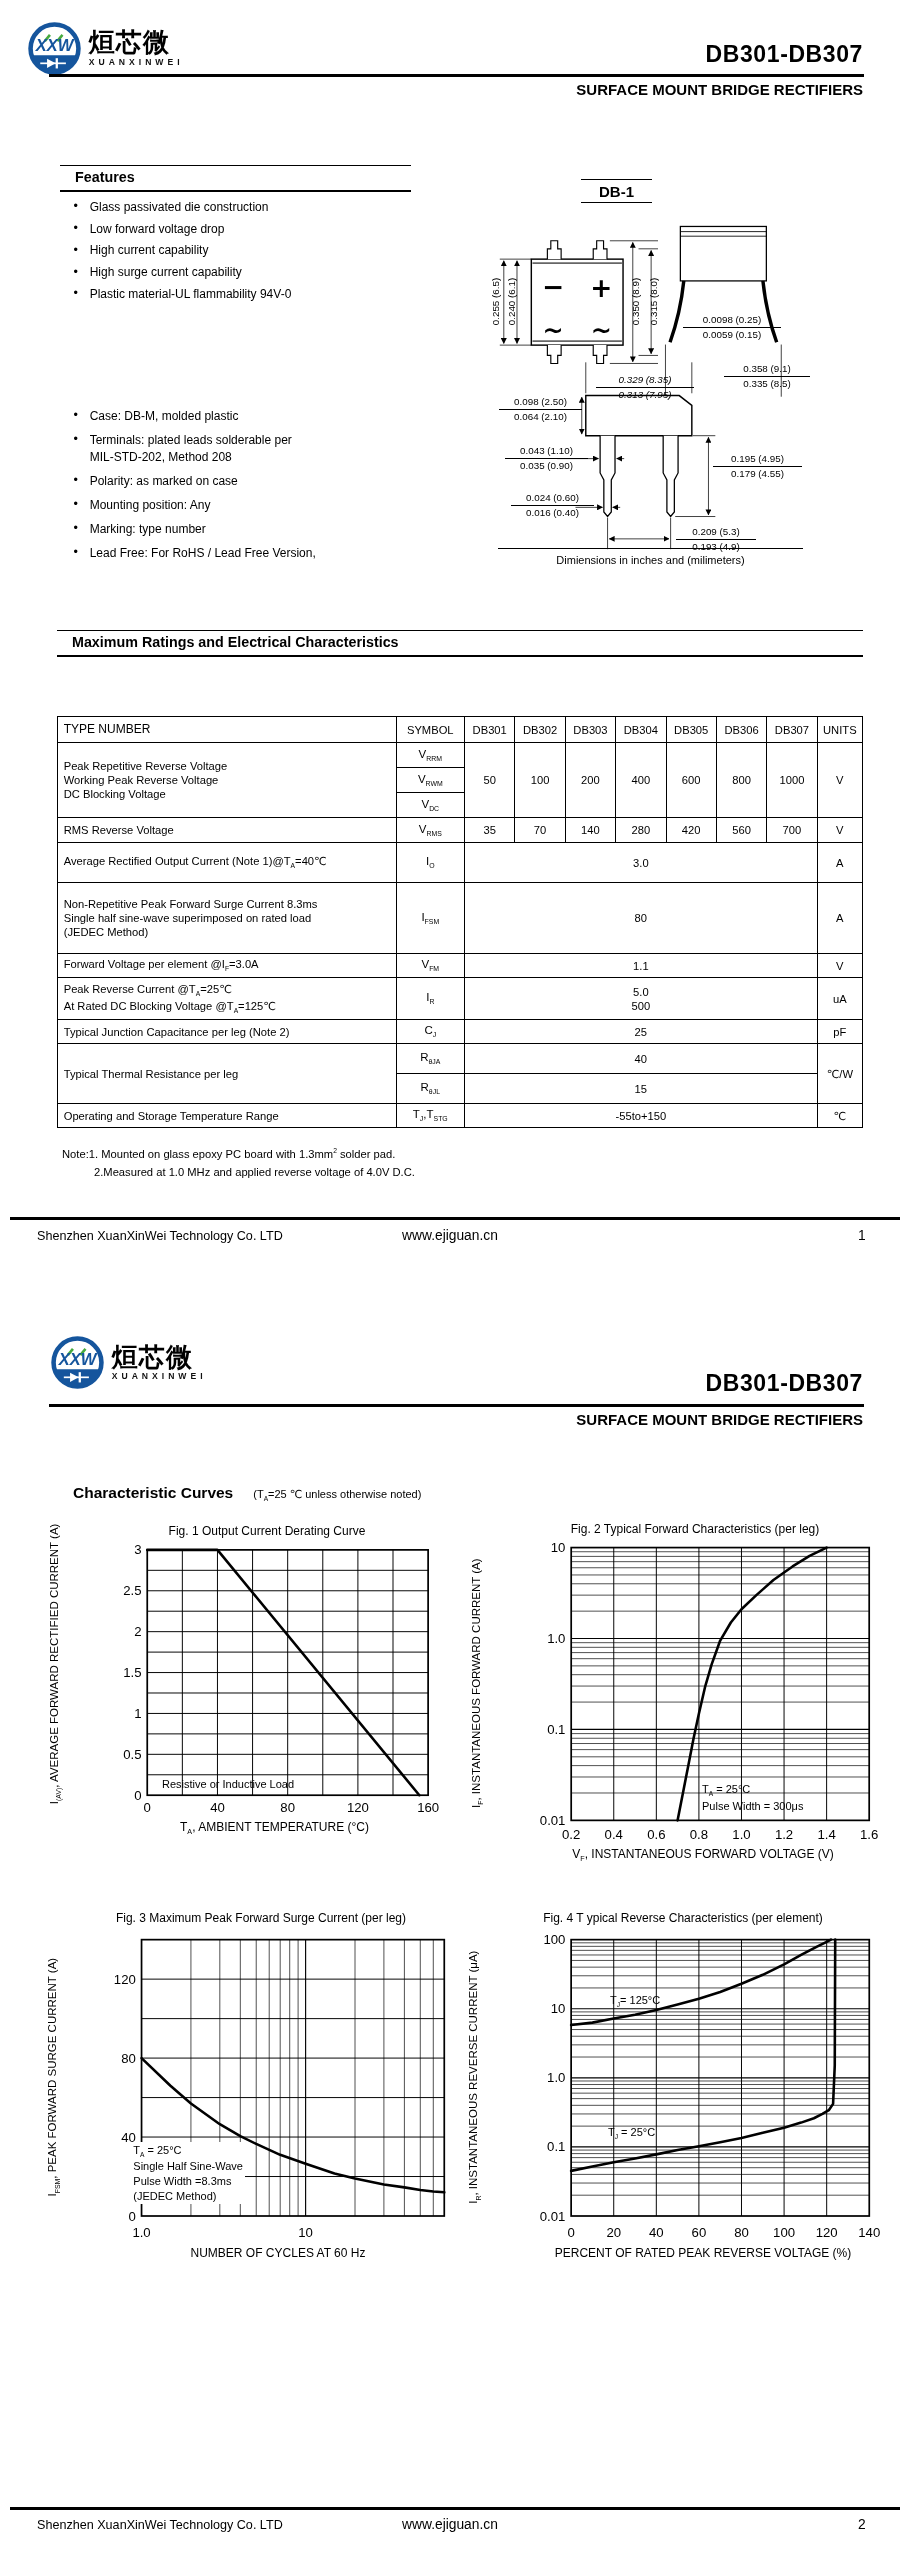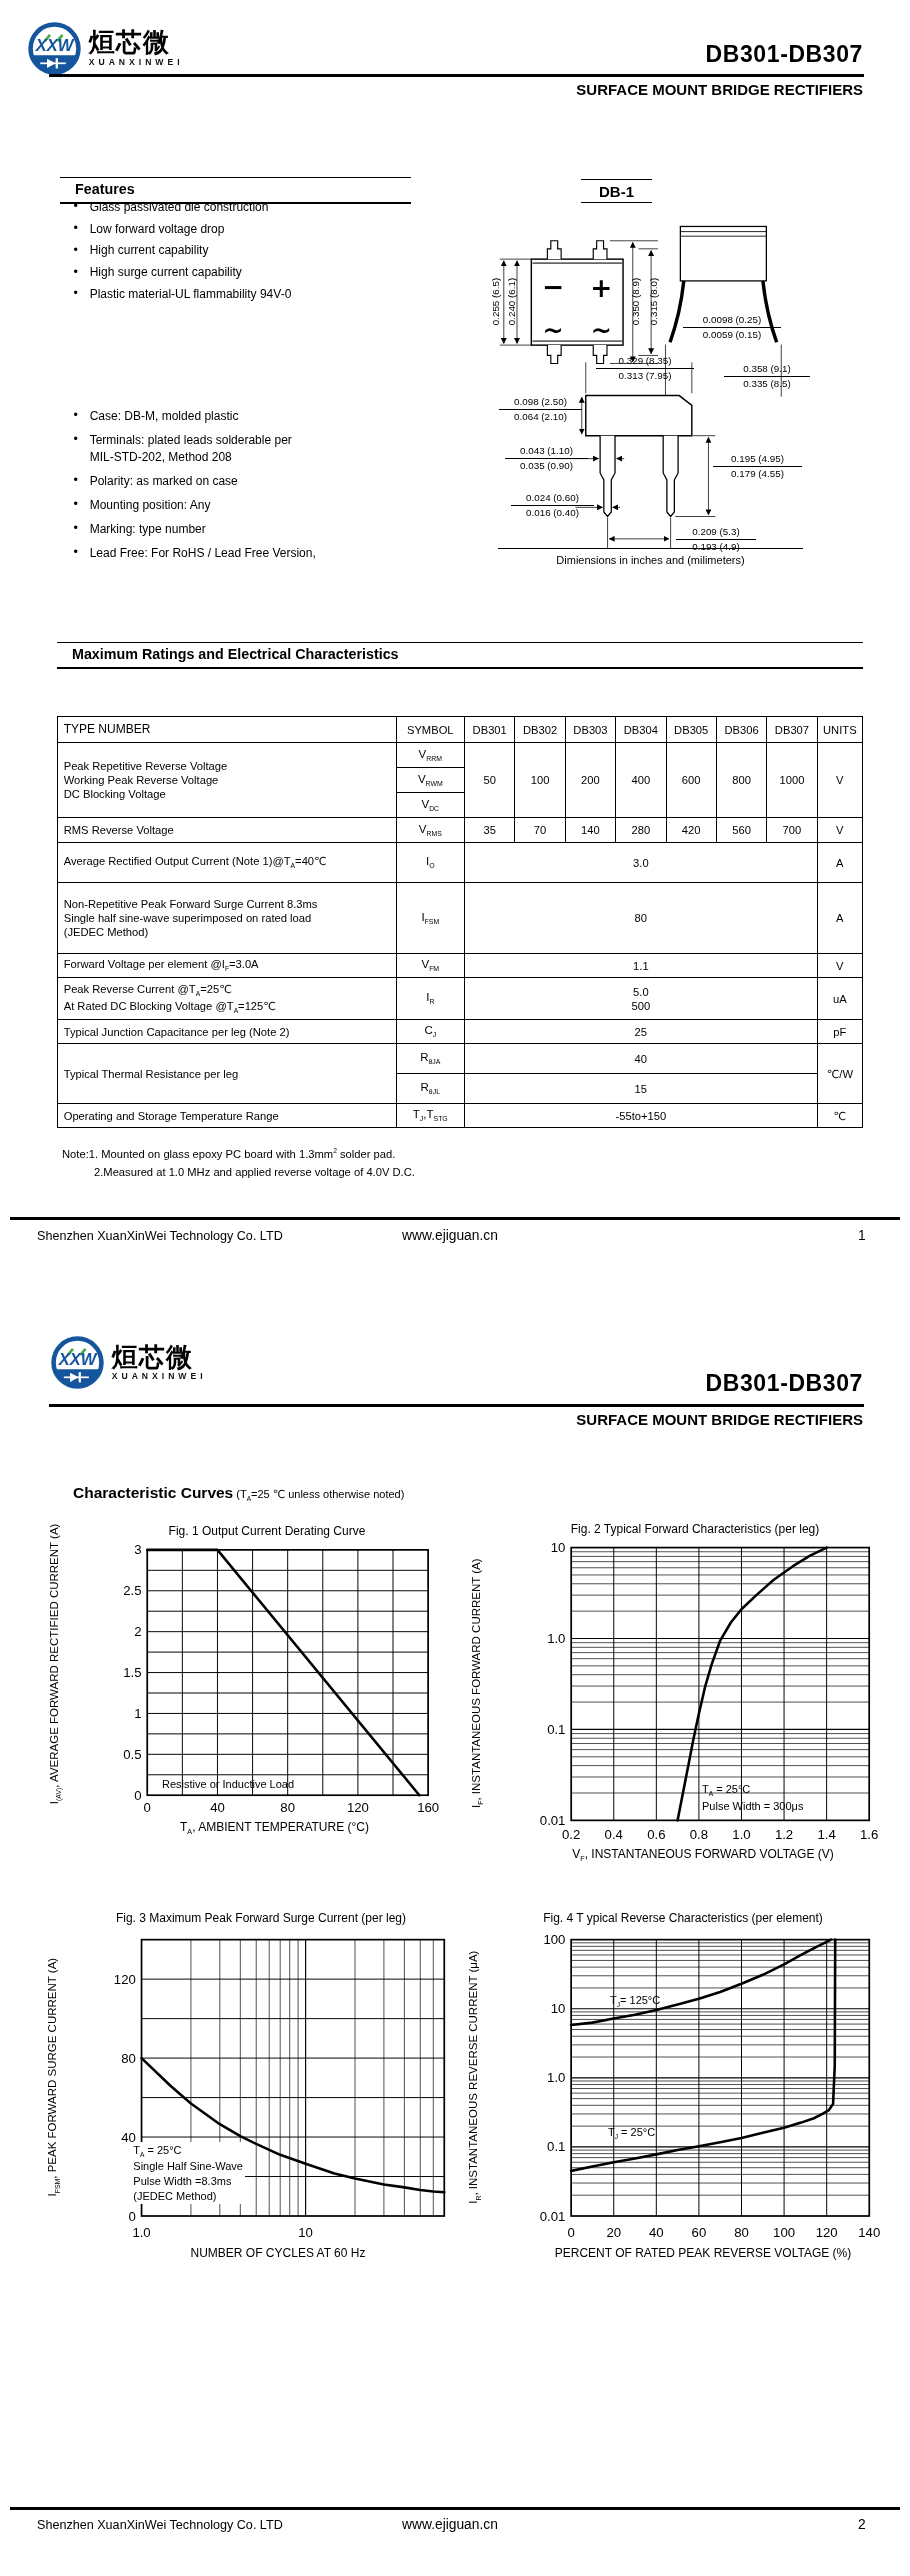--- a/index.html
+++ b/index.html
@@ -9,21 +9,21 @@
 
   
   .logo { position:absolute; display:flex; align-items:center; gap:5.7px; }
   .logo-cn { font-size:26px; font-weight:bold; letter-spacing:1.1px; line-height:1.05; }
   .logo-en { font-size:8.6px; font-weight:bold; letter-spacing:4px; color:#111; }
   .doc-title { position:absolute; left:459px; width:404px; text-align:right; font-size:23px; font-weight:bold; letter-spacing:0.6px; }
   .rule { position:absolute; background:#000; }
   .doc-subtitle { position:absolute; left:344px; width:519px; text-align:right; font-size:15px; font-weight:bold; }
 
   
-  .sec-head { position:absolute; border-top:1.1px solid #000; border-bottom:2.3px solid #000; font-weight:bold; font-size:14.3px; padding:3.4px 0 4.6px 15px; background:#fff;margin-top:12px; }
+  .sec-head { position:absolute; border-top:1.1px solid #000; border-bottom:2.3px solid #000; font-weight:bold; font-size:14.3px; padding:3.4px 0 4.6px 15px; background:#fff; }
 
   ul.blist { position:absolute; list-style:none; }
   ul.blist li { position:relative; padding-left:20.7px; font-size:12px; line-height:1.38; margin-bottom:5.2px; }
   ul.blist li:before { content:"•"; position:absolute; left:4.6px; top:-0.6px; font-size:12.6px; }
   ul.mlist li { margin-bottom:7.5px; }
 
   
   .db1-label { position:absolute; border-top:1.7px solid #000; border-bottom:1.1px solid #000; text-align:center; font-size:15px; font-weight:bold; padding:2.9px 0 1.7px; }
   .dim { position:absolute; font-size:9.8px; text-align:center; line-height:1.3; white-space:nowrap; }
   .dim .top { display:block; border-bottom:1px solid #000; padding:0 2.9px 0.6px; }
@@ -160,21 +160,21 @@
   <div class="dimv" style="left:610px;top:296px;width:86px;">0.315 (8.0)</div>
 
   <div class="dim" style="left:683px;top:314px;width:98px;">
     <span class="top">0.0098 (0.25)</span>
     <span class="bot">0.0059 (0.15)</span>
   </div>
   <div class="dim" style="left:724px;top:363px;width:86px;">
     <span class="top">0.358 (9.1)</span>
     <span class="bot">0.335 (8.5)</span>
   </div>
-  <div class="dim" style="left:596px;top:355px;width:98px;">
+  <div class="dim" style="left:596px;top:374px;width:98px;font-style:italic;">
     <span class="top">0.329 (8.35)</span>
     <span class="bot">0.313 (7.95)</span>
   </div>
   <div class="dim" style="left:499px;top:396px;width:83px;">
     <span class="top">0.098 (2.50)</span>
     <span class="bot">0.064 (2.10)</span>
   </div>
   <div class="dim" style="left:505px;top:445px;width:83px;text-align:center;">
     <span class="top">0.043 (1.10)</span>
     <span class="bot">0.035 (0.90)</span>
@@ -352,21 +352,21 @@
     </svg>
     <div class="logo-text">
       <div class="logo-cn">烜芯微</div>
       <div class="logo-en">XUANXINWEI</div>
     </div>
   </div>
   <div class="doc-title" style="top:1370px;">DB301-DB307</div>
   <div class="rule" style="left:49px;top:1404px;width:815px;height:3.4px;"></div>
   <div class="doc-subtitle" style="top:1411px;">SURFACE MOUNT BRIDGE RECTIFIERS</div>
 
-  <div class="abs" style="left:73px;top:1484px;display:flex;align-items:baseline;gap:3px;">
+  <div class="abs" style="left:73px;top:1484px;display:flex;align-items:baseline;gap:20px;">
     <span style="font-size:15.5px;font-weight:bold;">Characteristic Curves</span>
     <span style="font-size:11px;"><span>(T</span><sub>A</sub><span>=25 ℃ unless otherwise noted)</span></span>
   </div>
 
   <div class="fig" style="left:37px;top:1519px;width:402px;height:379px;">
     <div class="fig-caption" style="left:52px;top:4.6px;width:356px;">Fig. 1  Output Current Derating Curve</div>
     <div class="ylabel" style="left:-114px;top:146px;width:264px;"><span>I</span><sub>(AV)</sub><span>, AVERAGE FORWARD RECTIFIED CURRENT (A)</span></div>
     <svg class="chart" id="fig1-svg" width="321" height="270" style="position:absolute;left:77px;top:26px;" viewBox="0 0 560 470">
         <line x1="119.25" y1="8" x2="119.25" y2="436" stroke="#000" stroke-width="1.7"></line>
         <line x1="180.5" y1="8" x2="180.5" y2="436" stroke="#000" stroke-width="1.7"></line>

